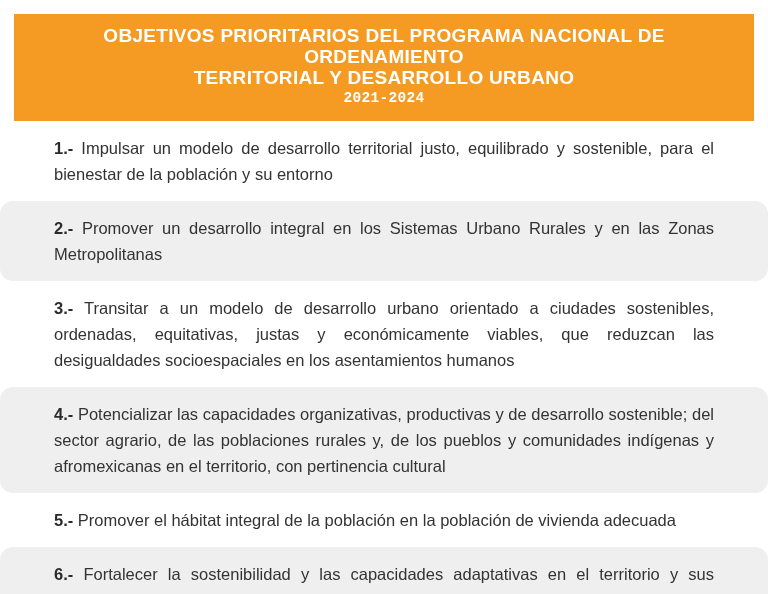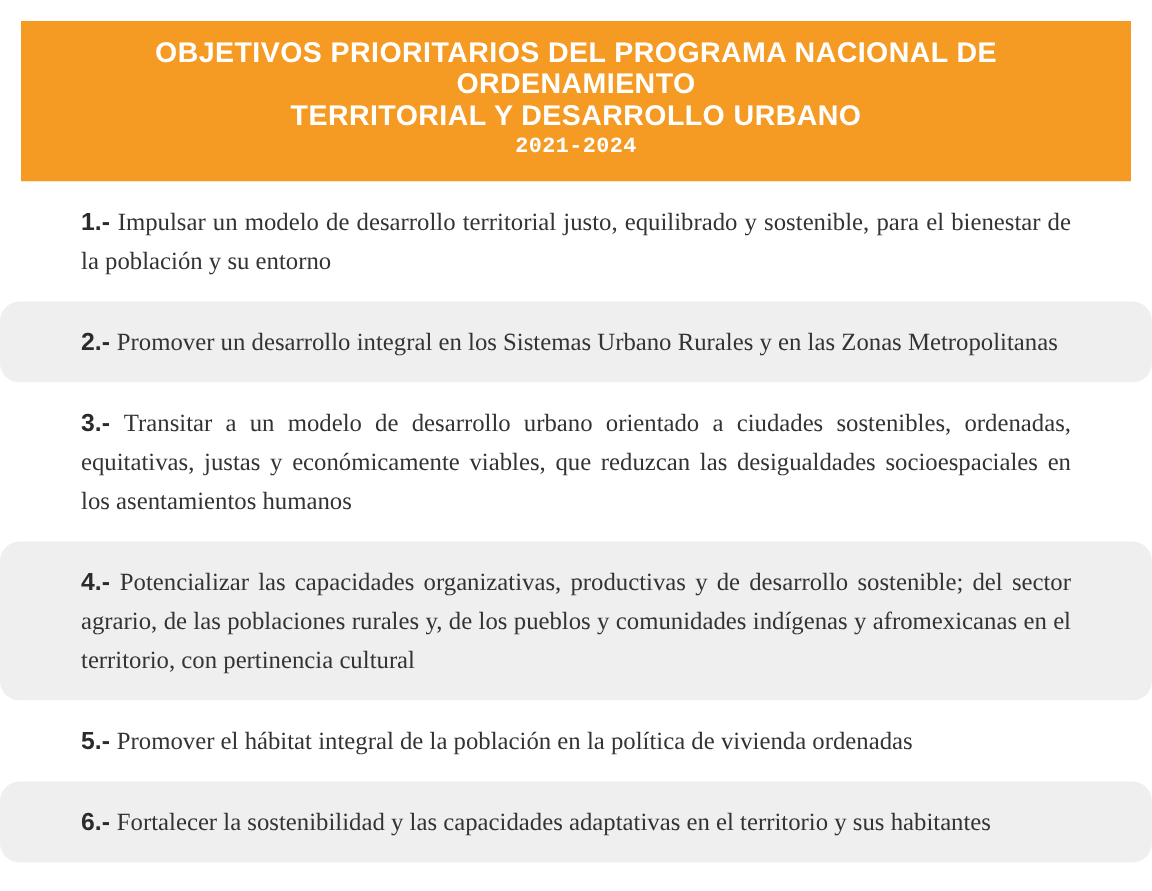--- a/index.html
+++ b/index.html
@@ -64,21 +64,20 @@
   }
   .item.plain {
     background: #ffffff;
   }
   .item .num {
     font-weight: bold;
     color: #2b2b2b;
   }
   .item .txt {
     font-weight: normal;
-    font-family: Liberation Serif, serif;
   }
   .item-inner {
     display: block;
   }
 </style>
 </head>
 <body>
 
 <div class="slide">
 
@@ -100,21 +99,21 @@
 
     <div class="item plain">
       <span class="item-inner"><span class="num">3.-</span> <span class="txt">Transitar a un modelo de desarrollo urbano orientado a ciudades sostenibles, ordenadas, equitativas, justas y económicamente viables, que reduzcan las desigualdades socioespaciales en los asentamientos humanos</span></span>
     </div>
 
     <div class="item shaded">
       <span class="item-inner"><span class="num">4.-</span> <span class="txt">Potencializar las capacidades organizativas, productivas y de desarrollo sostenible; del sector agrario, de las poblaciones rurales y, de los pueblos y comunidades indígenas y afromexicanas en el territorio, con pertinencia cultural</span></span>
     </div>
 
     <div class="item plain">
-      <span class="item-inner"><span class="num">5.-</span> <span class="txt">Promover el hábitat integral de la población en la política de vivienda ordenadas</span></span>
+      <span class="item-inner"><span class="num">5.-</span> <span class="txt">Promover el hábitat integral de la población en la población de vivienda adecuada</span></span>
     </div>
 
     <div class="item shaded">
       <span class="item-inner"><span class="num">6.-</span> <span class="txt">Fortalecer la sostenibilidad y las capacidades adaptativas en el territorio y sus habitantes</span></span>
     </div>
 
   </div>
 </div>
 
 </body></html>

